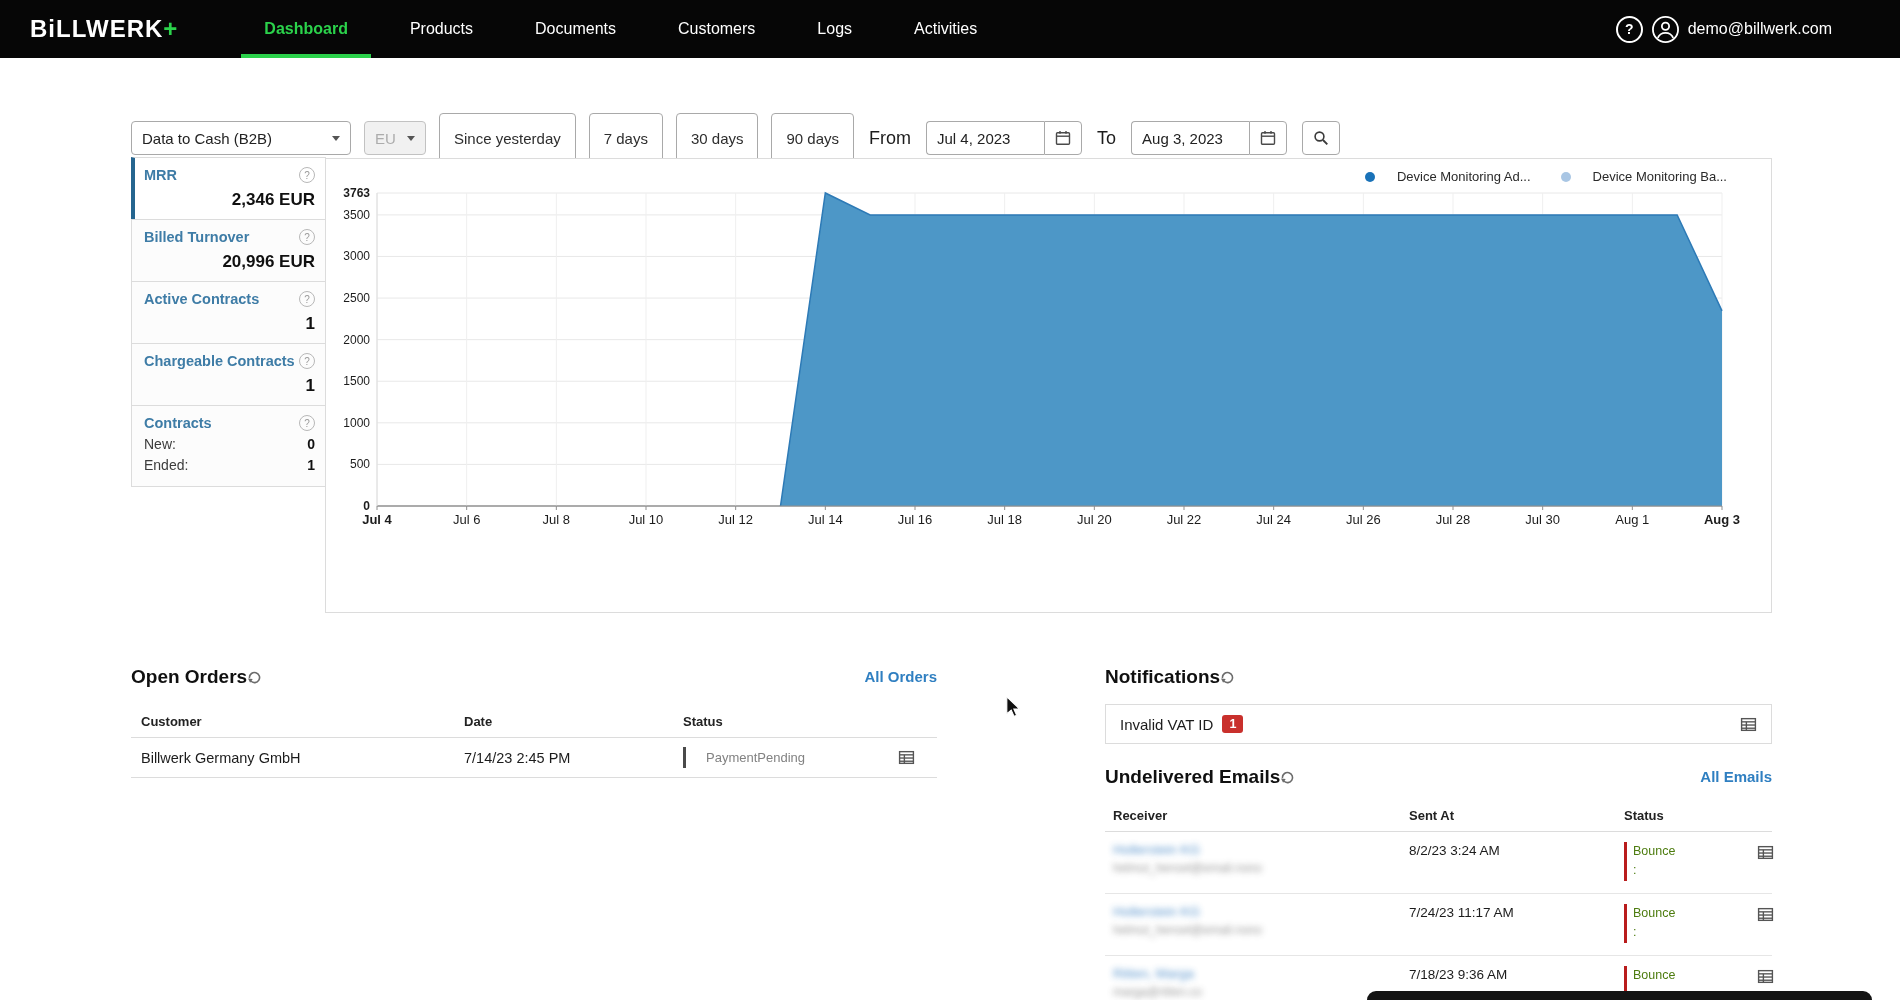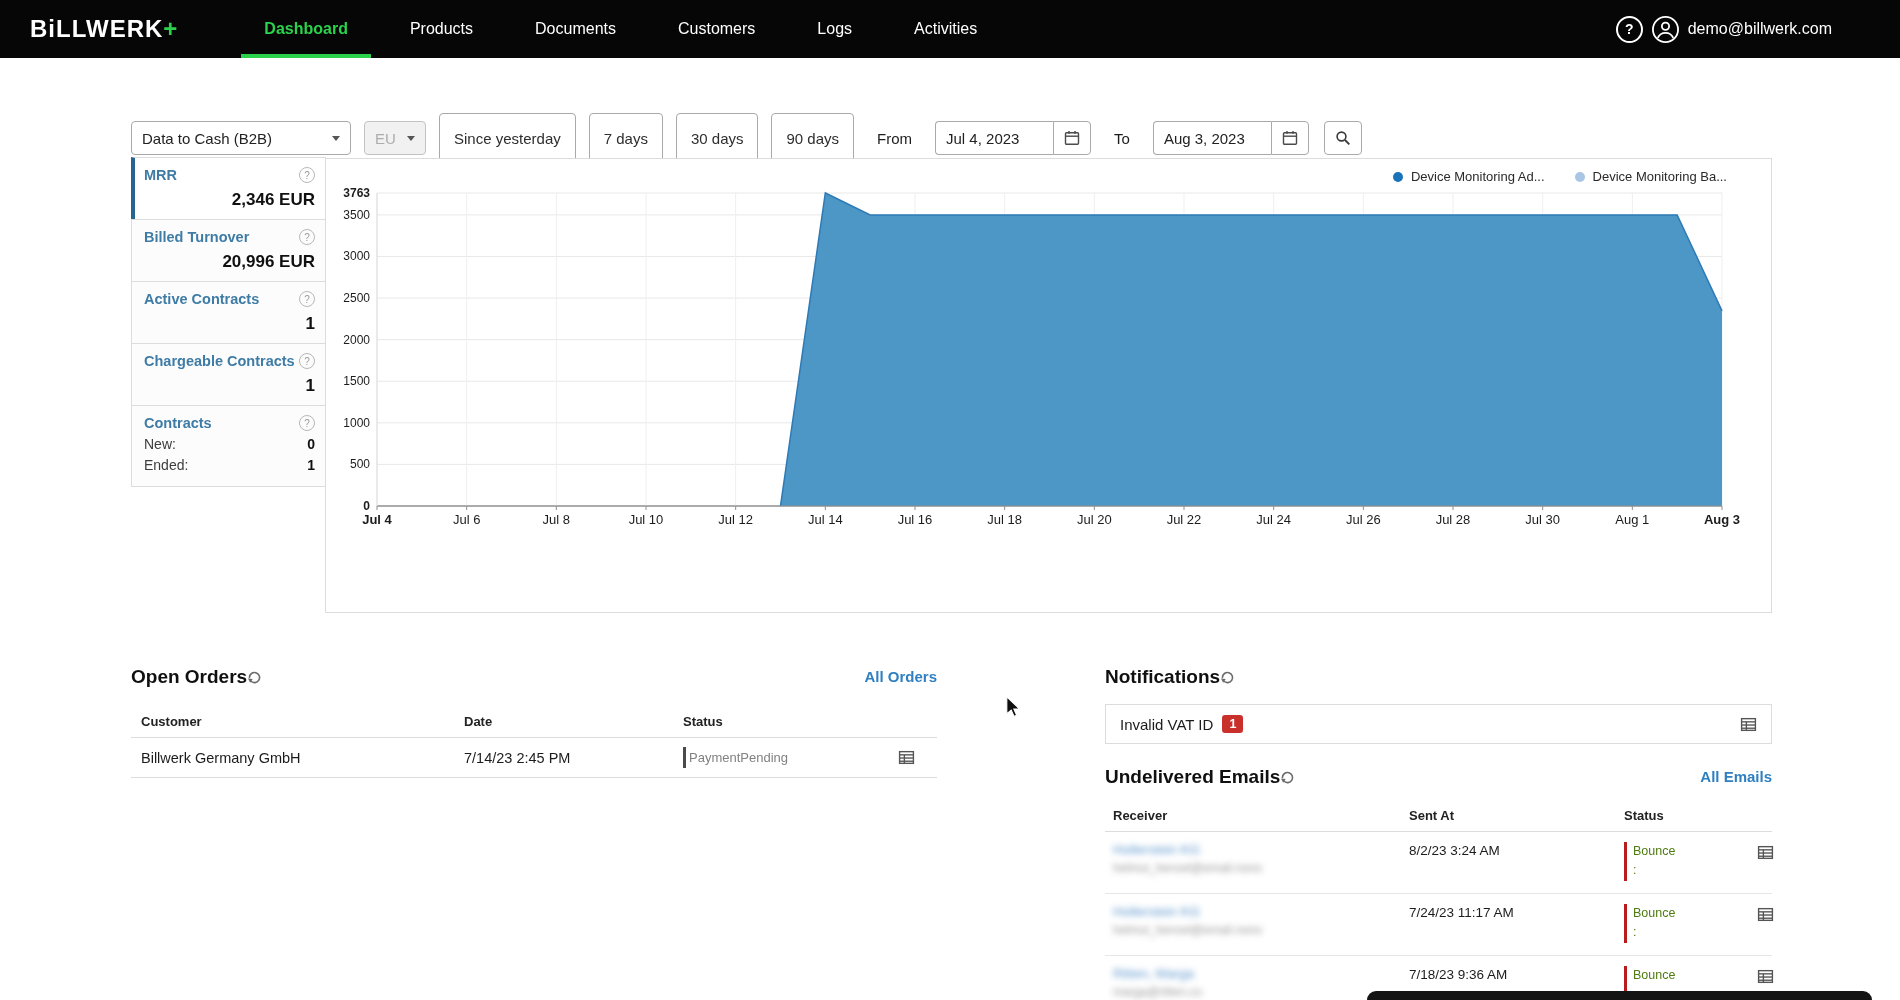--- a/index.html
+++ b/index.html
@@ -21,58 +21,58 @@
   .circle-q{width:27px;height:27px;border:2px solid #fff;border-radius:50%;display:inline-flex;align-items:center;justify-content:center;font-size:14px;font-weight:bold;cursor:pointer;}
   .circle-q::after{content:"?";}
 
   
   .filter-bar{position:absolute;top:113px;left:131px;display:flex;align-items:center;gap:13px;}
   .sel{position:relative;display:inline-block;}
   .sel select{appearance:none;-webkit-appearance:none;height:34px;border:1px solid #a9a9a9;border-radius:4px;background:#fff;font-size:15px;color:#222;padding:0 30px 0 10px;font-family:"Liberation Sans",sans-serif;}
   .sel::after{content:"";position:absolute;right:11px;top:15px;border-left:4px solid transparent;border-right:4px solid transparent;border-top:5px solid #555;pointer-events:none;}
   .sel.disabled select{background:#ececec;color:#8a8a8a;}
   .btn{height:50px;border:1px solid #a9a9a9;background:#fff;border-radius:4px;padding:0 14px;font-size:15px;color:#2e2e2e;cursor:pointer;font-family:"Liberation Sans",sans-serif;white-space:nowrap;}
-  .flabel{font-size:15px;color:#1c1c1c;margin:0 10px;}
+  .flabel{font-size:18px;color:#1c1c1c;margin:0 2px;}
   .input-group{display:flex;}
   .input-group input{height:34px;width:118px;border:1px solid #a9a9a9;border-right:none;border-radius:4px 0 0 4px;padding:0 10px;font-size:15px;color:#222;font-family:"Liberation Sans",sans-serif;}
   .icon-btn{height:34px;width:38px;border:1px solid #a9a9a9;background:#fff;border-radius:0 4px 4px 0;display:inline-flex;align-items:center;justify-content:center;cursor:pointer;}
   .icon-btn.standalone{border-radius:4px;}
 
   
   .kpi-panel{position:absolute;left:131px;top:158px;width:195px;}
   .kpi{border:1px solid #dcdcdc;margin-top:-1px;background:#fcfcfc;padding:9px 10px 9px 12px;position:relative;cursor:pointer;min-height:63px;}
   .kpi.active{background:#fff;border-left:4px solid #25658f;padding-left:9px;}
   .kpi-top{display:flex;align-items:flex-start;}
   .kpi-label{color:#3e7ca6;font-weight:bold;font-size:14.5px;}
   .qmark{width:16px;height:16px;min-width:16px;border:1px solid #b8b8b8;border-radius:50%;color:#9a9a9a;font-size:10px;display:inline-flex;align-items:center;justify-content:center;margin-left:auto;cursor:pointer;}
   .qmark::after{content:"?";}
   .kpi-value{text-align:right;font-weight:bold;font-size:17px;color:#101010;margin-top:7px;}
   .kpi-row{display:flex;justify-content:space-between;font-size:14px;color:#3c3c3c;margin-top:5px;}
   .kpi-row b{color:#101010;}
 
   
   .chart-box{position:absolute;left:325px;top:158px;width:1447px;height:455px;border:1px solid #dcdcdc;background:#fff;}
   .chart-legend{position:absolute;top:10px;right:44px;display:flex;gap:30px;z-index:2;}
-  .legend-item{display:flex;align-items:center;gap:8px;font-size:13px;color:#2a2a2a;cursor:pointer;}
+  .legend-item{display:flex;align-items:center;gap:22px;font-size:13px;color:#2a2a2a;cursor:pointer;}
   .legend-item .dot{width:10px;height:10px;border-radius:50%;background:#1a72b8;}
   #chart-canvas{position:absolute;left:0;top:8px;}
 
   
   .section{position:absolute;}
   .sec-head{display:flex;align-items:center;position:relative;}
   .sec-title{font-size:19px;font-weight:bold;color:#101010;}
   .sec-link{position:absolute;right:0;top:2px;font-size:15px;font-weight:bold;color:#2f7fc1;text-decoration:none;cursor:pointer;}
   .refresh{display:inline-flex;cursor:pointer;}
 
   
   #open-orders{left:131px;top:666px;width:806px;}
   .oo-grid{display:grid;grid-template-columns:323px 219px 207px 1fr;align-items:center;}
   .thead{margin-top:20px;padding:6px 0 8px 10px;border-bottom:1px solid #dcdcdc;font-size:13px;font-weight:bold;color:#222;}
   .trow{padding:9px 0 9px 10px;border-bottom:1px solid #dcdcdc;font-size:14.5px;color:#1c1c1c;}
-  .status-badge{display:inline-block;border-left:3px solid #4a4a4a;padding:3px 3px;color:#828282;font-size:13px;}
+  .status-badge{display:inline-block;border-left:3px solid #4a4a4a;padding:3px 20px;color:#828282;font-size:13px;}
   .row-icon{justify-self:end;padding-right:22px;cursor:pointer;display:inline-flex;}
 
   
   #notifications{left:1105px;top:666px;width:667px;}
   .vat-row{margin-top:16px;border:1px solid #dcdcdc;background:#fff;height:40px;display:flex;align-items:center;padding:0 14px;font-size:15px;}
   .count-badge{background:#c9302c;color:#fff;border-radius:3px;font-size:12.5px;font-weight:bold;padding:2px 7px;margin-left:9px;}
   .vat-row .row-icon{margin-left:auto;padding-right:0;}
   .sub-head{margin-top:22px;}
   .em-grid{display:grid;grid-template-columns:296px 215px 114px 42px;align-items:flex-start;}
   .em-head{margin-top:14px;padding:6px 0 8px 8px;border-bottom:1px solid #dcdcdc;font-size:13px;font-weight:bold;color:#222;}

